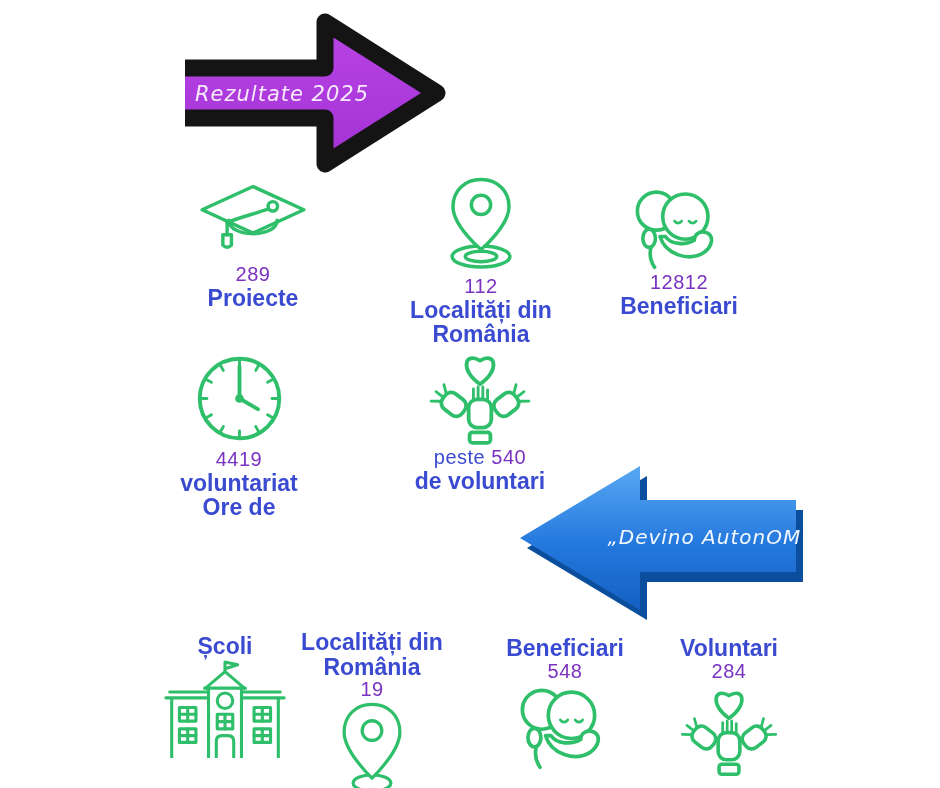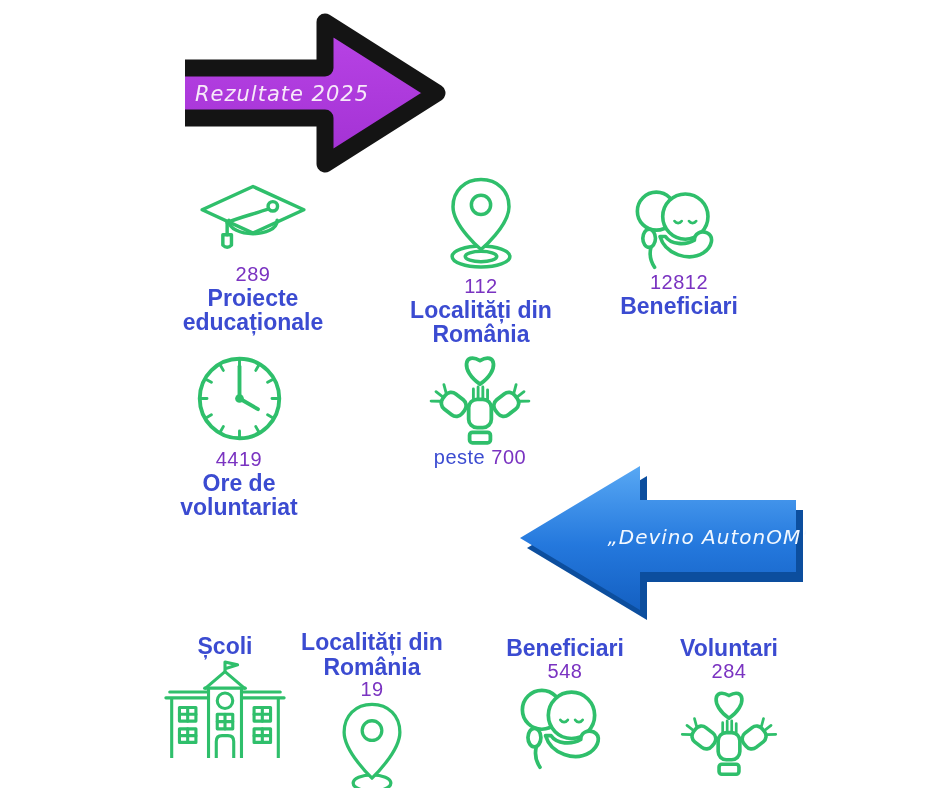--- a/index.html
+++ b/index.html
@@ -44,21 +44,20 @@
       <polygon class="s" points="65,6 124,33 65,60 6,33"></polygon>
       <path class="s" d="M37,45 C37,66 93,66 93,45"></path>
       <circle class="s" cx="88" cy="29" r="5.5"></circle>
       <path class="s" d="M83,32 C66,38 48,42 35,48"></path>
       <path class="s" d="M35,48 L35,62"></path>
       <path class="s" d="M30,62 h10 v12 q-5,5 -10,0 z"></path>
     </svg>
     <div class="num">289</div>
     <div class="lbl">
       <div>Proiecte</div>
-      <div>educaționale</div>
     </div>
   </div>
 
   <div class="stat" style="left:392px;top:176px;width:178px;">
     <svg class="ic" width="88" height="98" viewBox="0 0 100 112">
       <ellipse class="s" cx="50" cy="92" rx="33" ry="12"></ellipse>
       <ellipse class="s" cx="50" cy="92" rx="18" ry="6"></ellipse>
       <path class="sw" d="M50,4 C31,4 18,17 18,35 C18,57 50,84 50,84 C50,84 82,57 82,35 C82,17 69,4 50,4 Z"></path>
       <circle class="s" cx="50" cy="33" r="11"></circle>
     </svg>
@@ -88,43 +87,46 @@
   <div class="stat" style="left:150px;top:350px;width:178px;">
     <svg class="ic" width="97" height="97" viewBox="0 0 100 100">
       <circle class="s" cx="50" cy="50" r="41"></circle>
       <path class="s thin" d="M50,10.5 V16.5 M69.8,15.8 L66.8,21 M84.2,30.3 L79,33.3 M89.5,50 H83.5 M84.2,69.8 L79,66.8 M69.8,84.2 L66.8,79 M50,89.5 V83.5 M30.3,84.2 L33.3,79 M15.8,69.8 L21,66.8 M10.5,50 H16.5 M15.8,30.3 L21,33.3 M30.3,15.8 L33.3,21"></path>
       <path class="s" d="M50,50 L50,17"></path>
       <path class="s" d="M50,50 L69,61"></path>
       <circle class="sf" cx="50" cy="50" r="4.5"></circle>
     </svg>
     <div class="num">4419</div>
     <div class="lbl">
+      <div>voluntariat</div>
       <div>Ore de</div>
-      <div>voluntariat</div>
     </div>
   </div>
 
   <div class="stat" style="left:390px;top:346px;width:180px;">
     <svg class="ic" width="104" height="99" viewBox="0 0 110 104">
       <defs>
         <g id="mittA">
           <rect class="sw" x="-14" y="-10" width="26" height="20" rx="8"></rect>
           <path class="s thin" d="M-14,-4 L-22,-10"></path>
           <path class="s thin" d="M-15,1 L-24,1"></path>
           <path class="s thin" d="M-14,6 L-22,12"></path>
         </g>
       </defs>
       <path class="s" d="M55,40 C34,26 38,5 55,15 C72,5 76,26 55,40 Z"></path>
       <use href="#mittA" transform="translate(28,62) rotate(38)"></use>
       <use href="#mittA" transform="translate(82,62) scale(-1,1) rotate(38)"></use>
       <rect class="sw" x="43" y="56" width="24" height="30" rx="9"></rect>
       <path class="s thin" d="M48,56 V45 M53,55 V43 M58,55 V43 M63,56 V46"></path>
       <rect class="sw" x="44" y="91" width="22" height="11" rx="3"></rect>
     </svg>
-    <div class="num"><span class="lbl-inline">peste </span><span>700</span></div>
+    <div class="num"><span class="lbl-inline">peste </span><span>540</span></div>
+    <div class="lbl">
+      <div>de voluntari</div>
+    </div>
   </div>
 
   <svg class="arrow-svg" style="left:514px;top:460px;" width="292" height="160" viewBox="0 0 292 160">
     <defs>
       <linearGradient id="bg1" x1="0" y1="0" x2="0" y2="1">
         <stop offset="0" style="stop-color:var(--arrow_blue_light)"></stop>
         <stop offset="0.55" style="stop-color:var(--arrow_blue_mid)"></stop>
         <stop offset="1" style="stop-color:var(--arrow_blue_dark)"></stop>
       </linearGradient>
     </defs>

